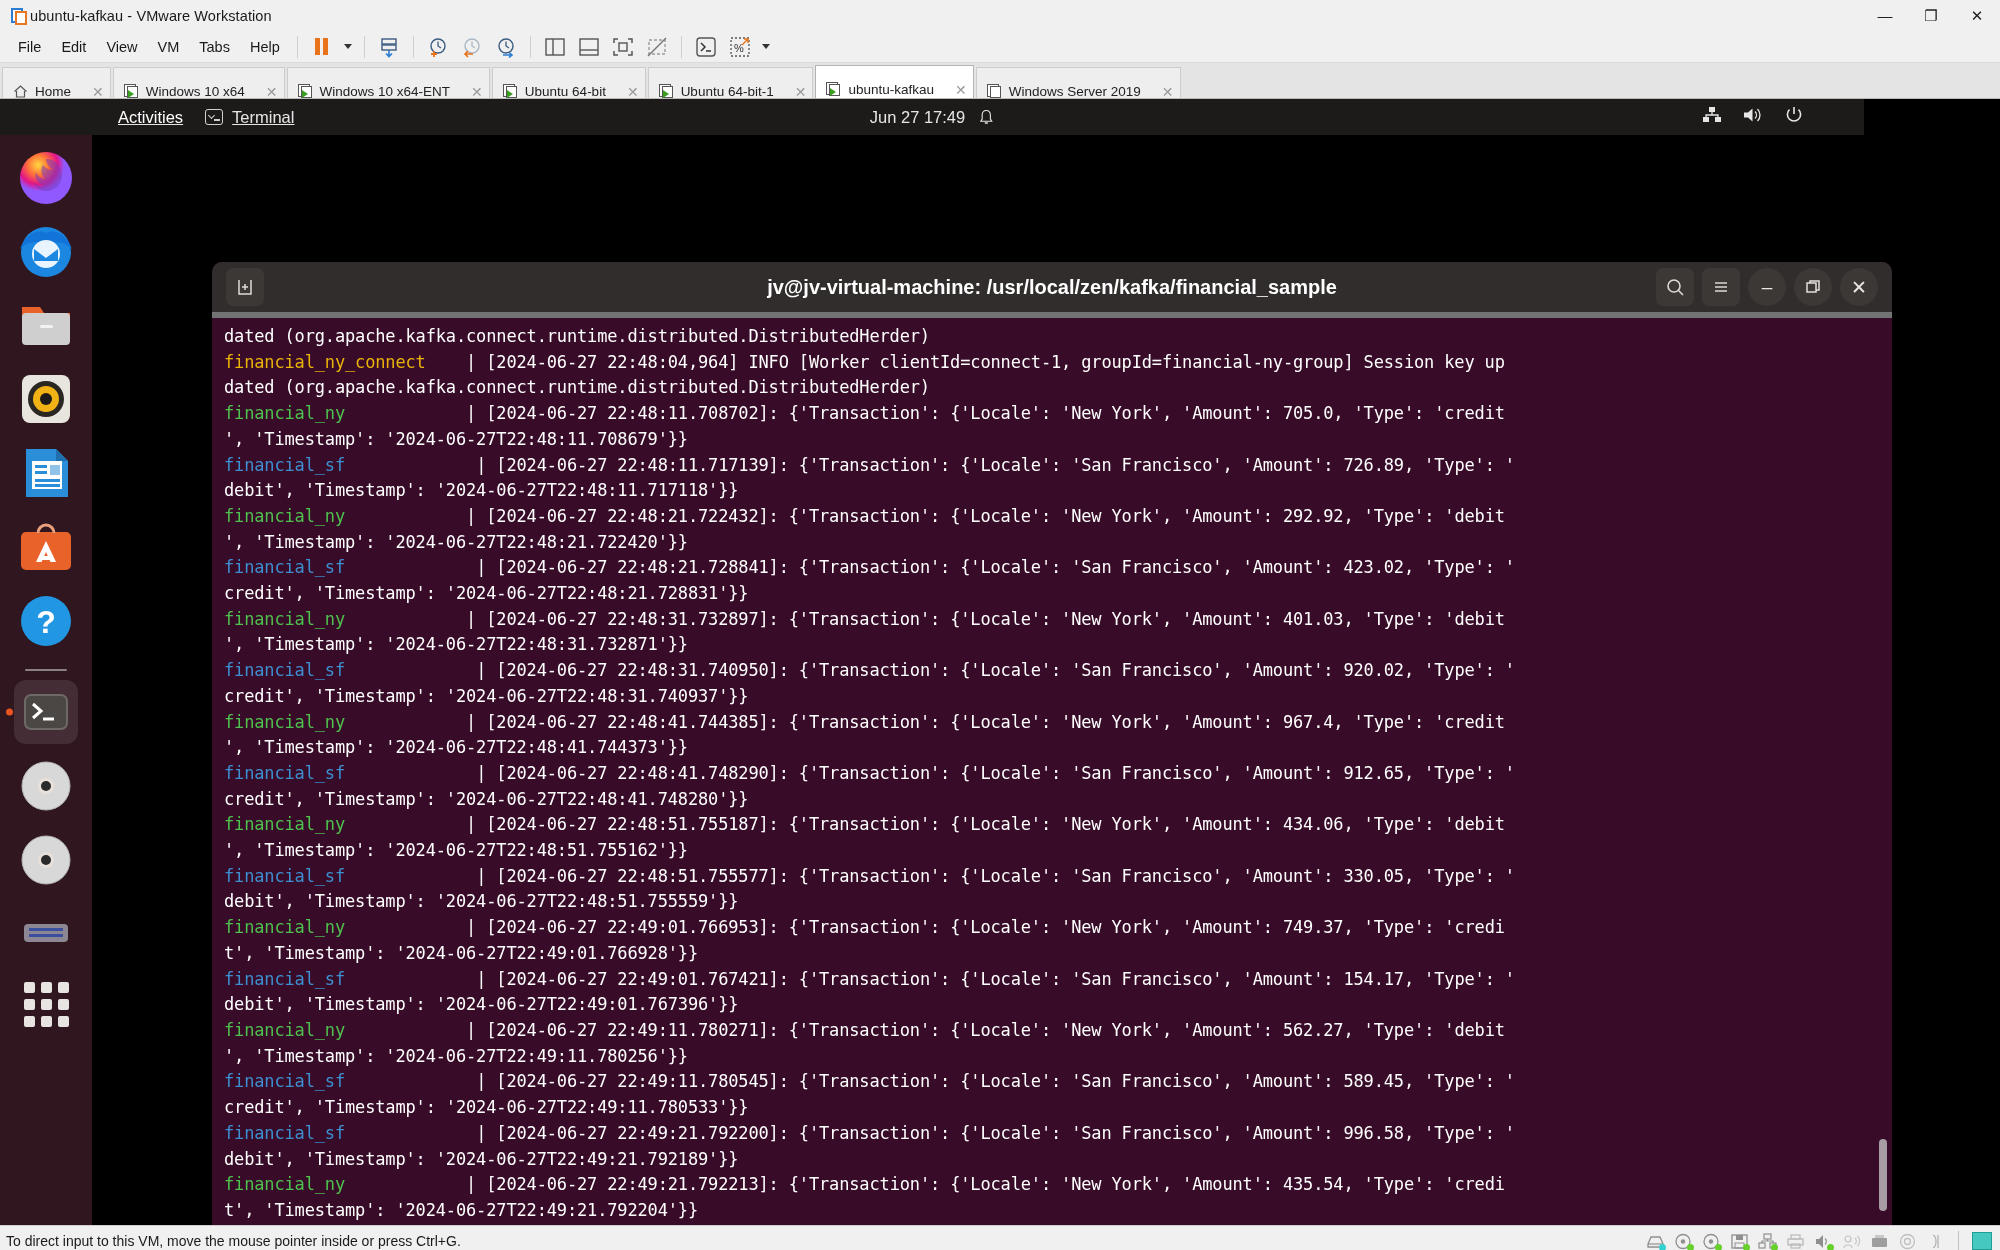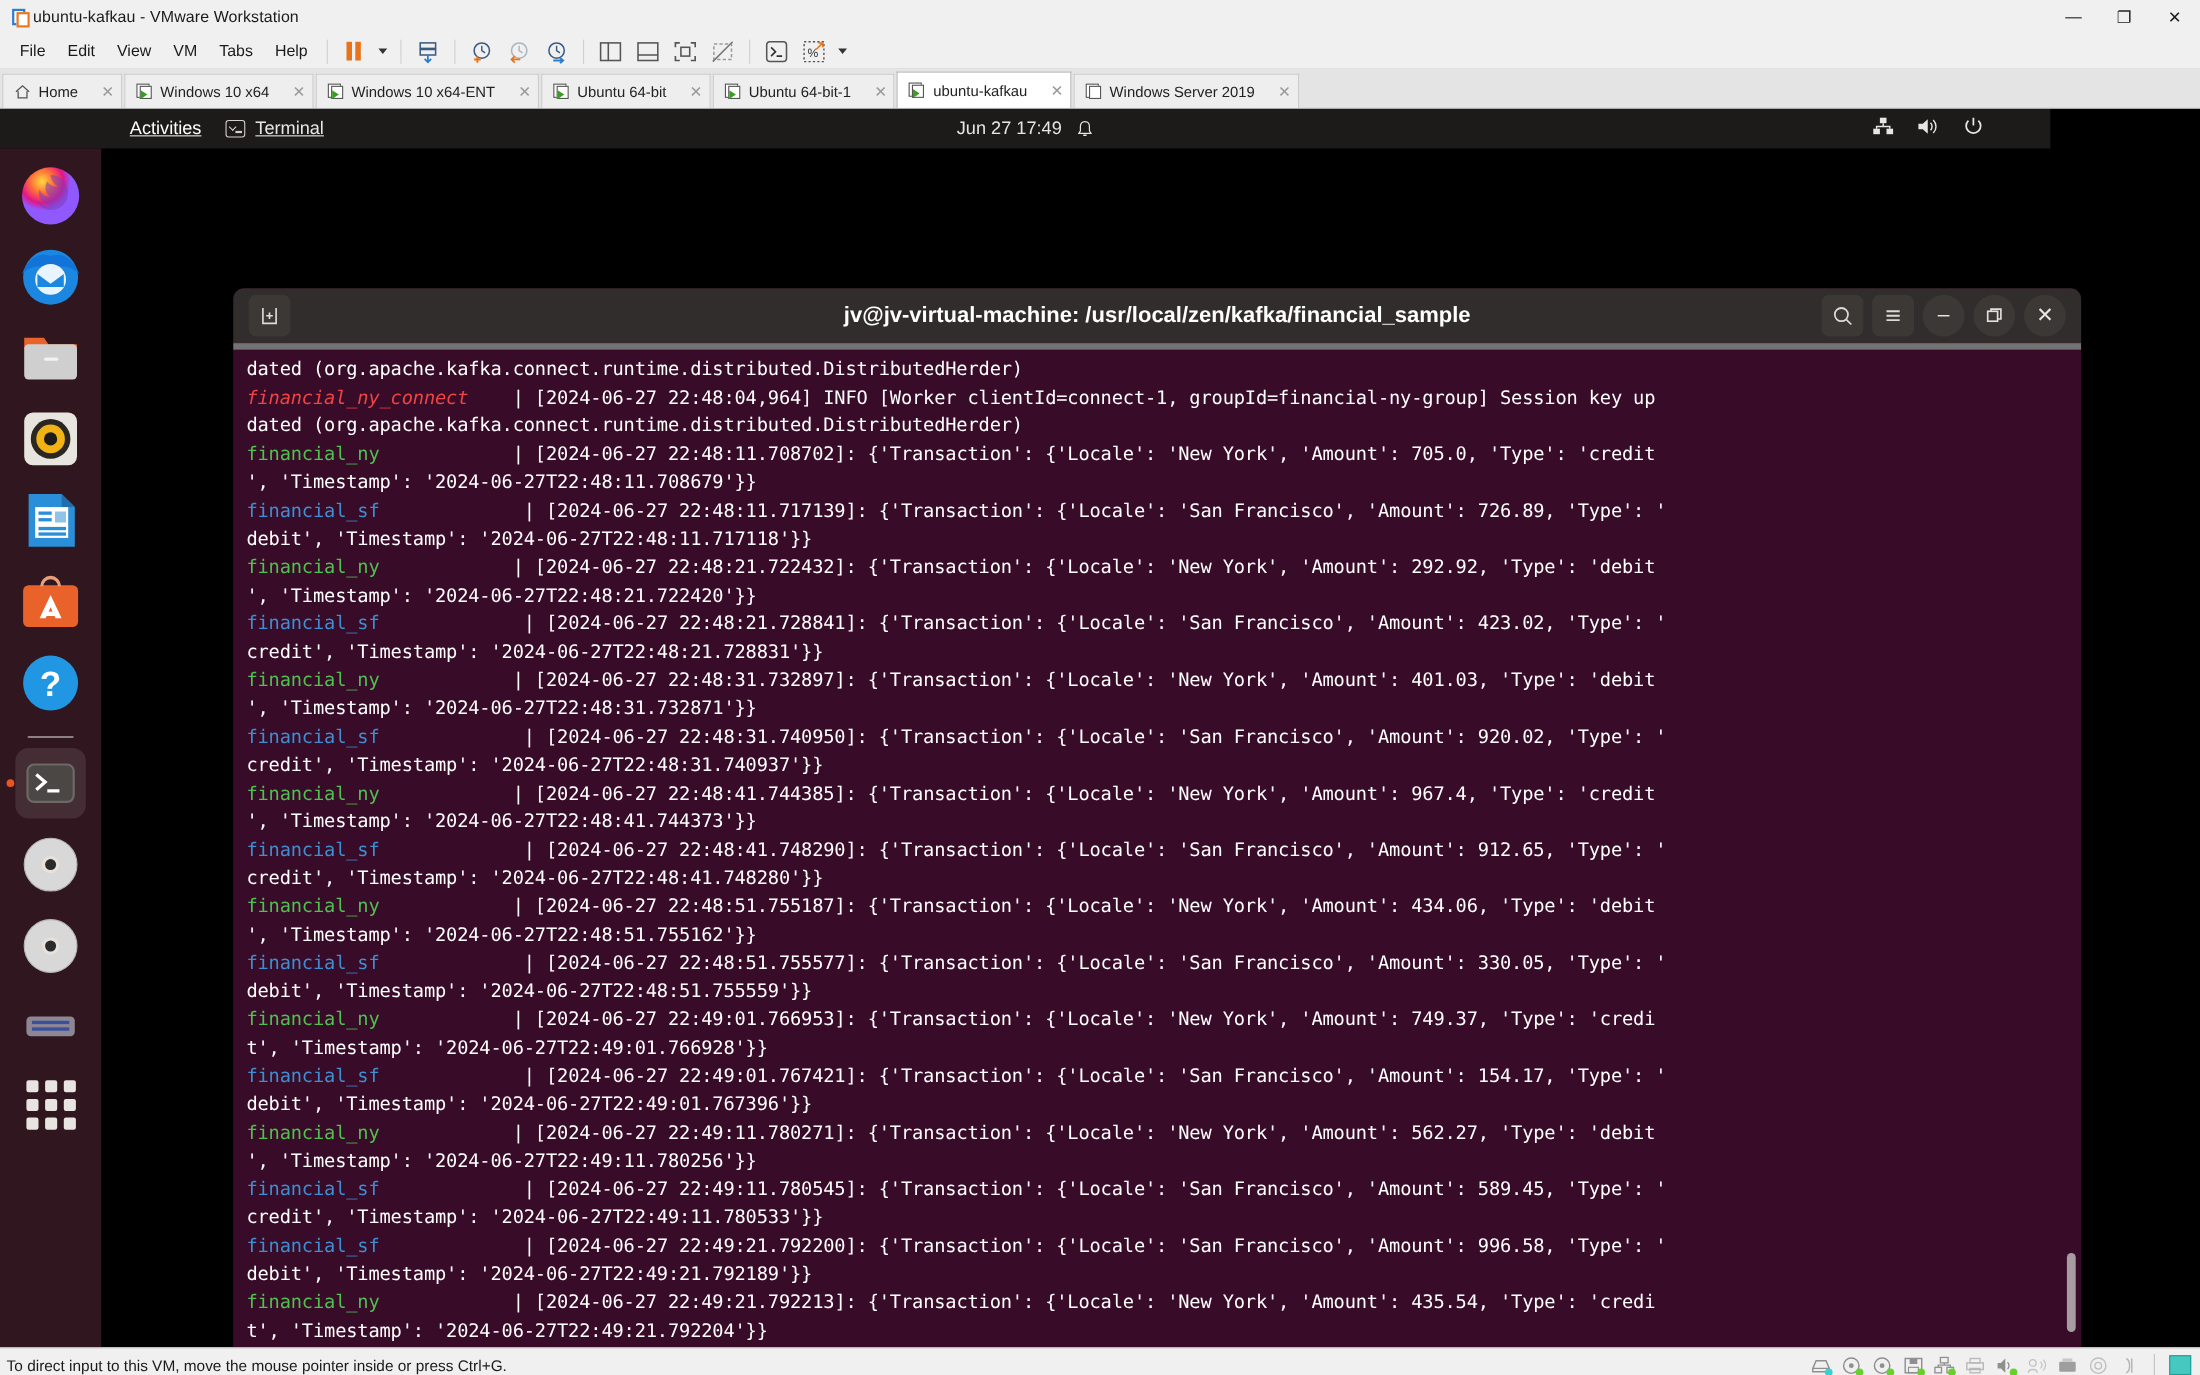--- a/index.html
+++ b/index.html
@@ -57,22 +57,22 @@
   .caret { width:0;height:0;border-left:4px solid transparent;border-right:4px solid transparent;border-top:5px solid #333; }
   .ico-svg { display:block; }
 
   
   .vmw-tabbar {
     height: 36px; background: #e4e4e4;
     display: flex; align-items: flex-end; padding-left: 2px;
     border-bottom: 1px solid #b9b9b9;
   }
   .vmtab {
-    height: 31px; display: flex; align-items: center; gap: 7px;
-    padding: 0 6px 0 10px; background: #eeeeee;
+    height: 31px; display: flex; align-items: flex-start; gap: 7px;
+    padding: 16px 6px 0 10px; background: #eeeeee;
     border: 1px solid #cdcdcd; border-bottom: none;
     margin-right: 2px; font-size: 13.5px; color: #222;
     position: relative; min-width: 60px;
   }
   .vmtab.active { background: #ffffff; font-weight: normal; border-color:#b4b4b4; height:33px; }
   .vmtab .tclose { color: #9a9a9a; font-size: 14px; margin-left: 14px; }
   .vmtab.active .tclose { color:#9a9a9a; }
   .tab-ico { width:15px;height:15px;position:relative;flex:0 0 auto;}
   .tab-ico .outer{position:absolute;left:0;top:0;width:12px;height:13px;border:1.5px solid #555;background:#fff;}
   .tab-ico .outer2{position:absolute;left:3px;top:2px;width:11px;height:12px;border:1.5px solid #555;background:#fff;}
@@ -166,21 +166,21 @@
     font-family: "DejaVu Sans Mono", "Liberation Mono", monospace;
     font-size: 17px;
     line-height: 25.7px;
     white-space: pre;
     color: #ffffff;
     letter-spacing: -0.15px;
     padding-left: 6px;
   }
   .term-lines .ny { color:#4ec14e; }
   .term-lines .sf { color:#3d8fd1; }
-  .term-lines .nyc { color:#ef4444;font-style:italic; }
+  .term-lines .nyc { color:#eab308; }
 
   .scrollbar {
     position:absolute; right:4px; top:0; width:10px; height:907px;
   }
   .scroll-thumb {
     position:absolute; right:1px; bottom: 14px; width:8px; height:72px;
     background:#a79ca2; border-radius:4px;
   }
 
   

